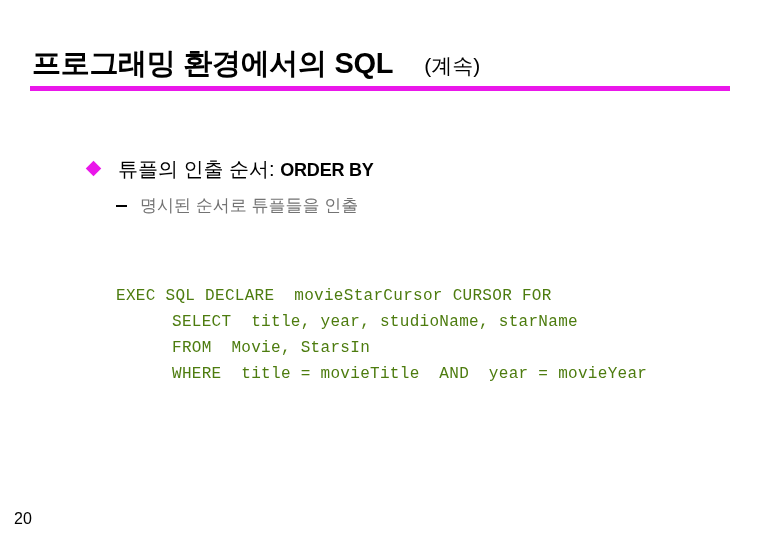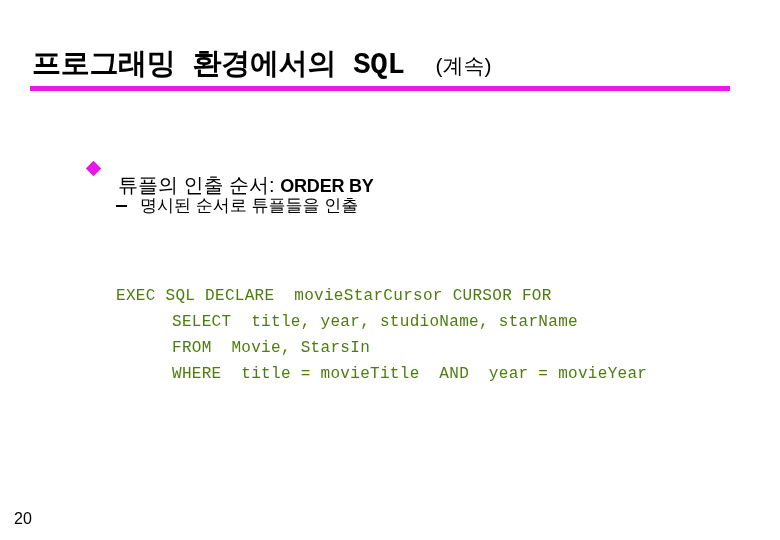--- a/index.html
+++ b/index.html
@@ -22,21 +22,21 @@
   
   #title-block {
     position: absolute;
     left: 32px;
     top: 44px;
     width: 700px;
     height: 40px;
     white-space: nowrap;
   }
   #title-main {
-    font-family: Liberation Mono, monospace;
+    font-family: Liberation Sans, sans-serif;
     font-size: 29px;
     font-weight: bold;
     color: #000000;
     letter-spacing: -0.3px;
     vertical-align: baseline;
   }
   #title-suffix {
     font-family: "Liberation Sans", sans-serif;
     font-size: 21px;
     font-weight: normal;
@@ -75,21 +75,20 @@
     transform: rotate(45deg);
   }
   #bullet1-text {
     position: absolute;
     left: 32px;
     top: 0px;
     font-size: 20px;
     font-weight: normal;
     color: #000000;
     line-height: 26px;
-    margin-top: 16px;
   }
   #bullet1-code {
     font-size: 18px;
     font-weight: bold;
     letter-spacing: -0.2px;
   }
 
   
   #bullet2 {
     position: absolute;
@@ -106,21 +105,21 @@
     width: 11px;
     height: 2px;
     background: #000000;
   }
   #bullet2-text {
     position: absolute;
     left: 24px;
     top: 0px;
     font-size: 17px;
     font-weight: normal;
-    color: #000000;
+    color: #737373;
     line-height: 24px;
   }
 
   
   #code-block {
     position: absolute;
     left: 116px;
     top: 283px;
     width: 620px;
     font-family: "Liberation Mono", "DejaVu Sans Mono", monospace;

